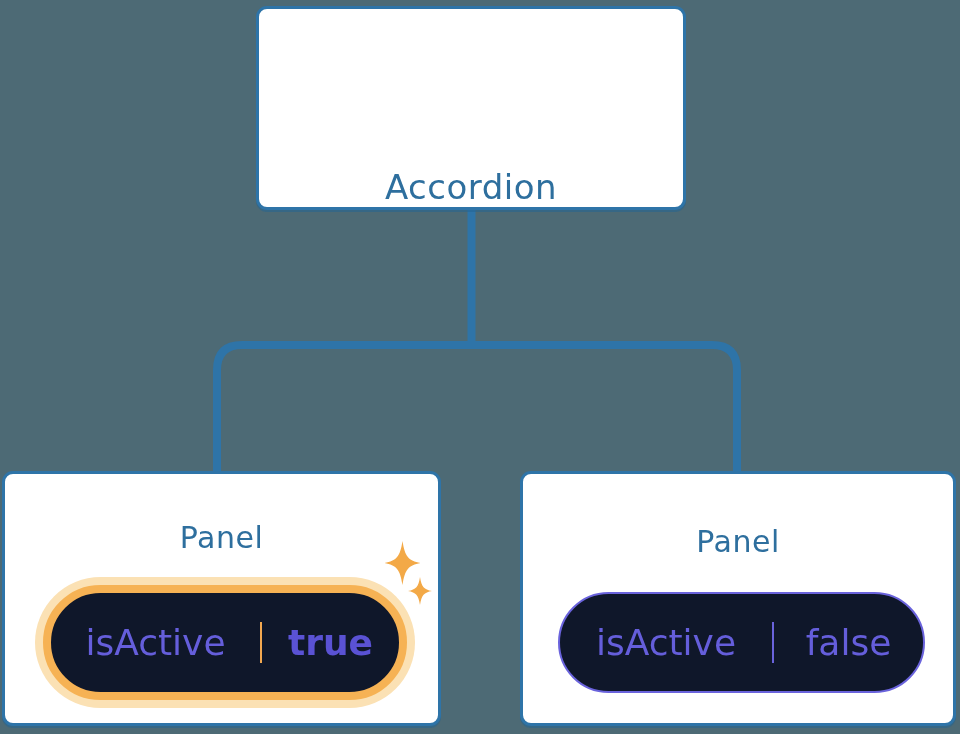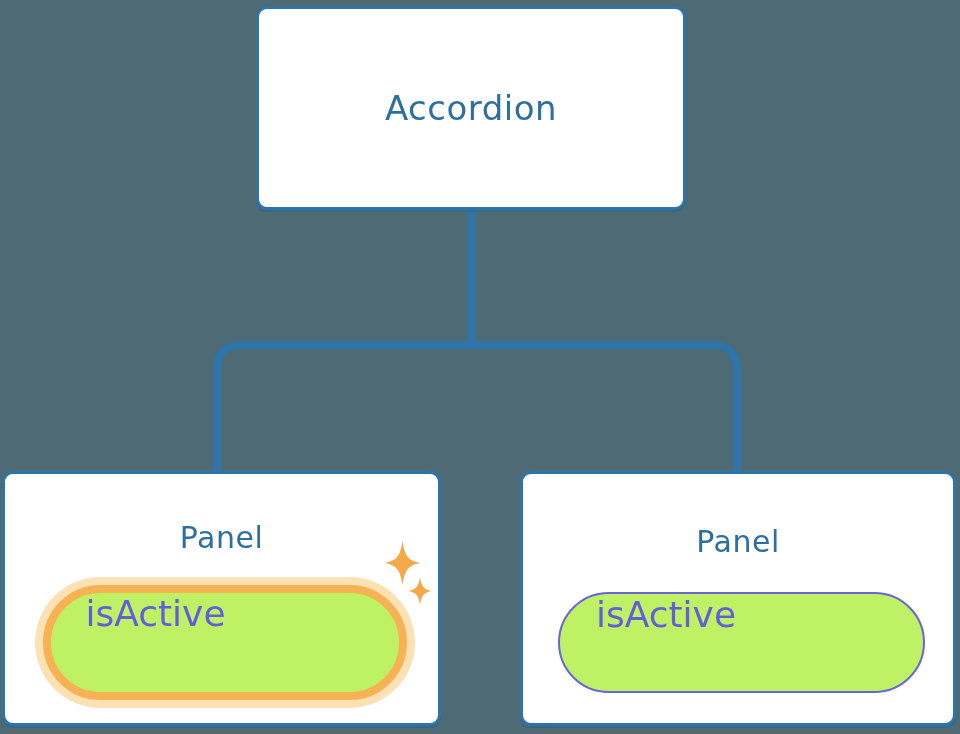--- a/index.html
+++ b/index.html
@@ -19,21 +19,21 @@
     position: absolute;
     background: #FFFFFF;
     border: 3px solid #2E74A8;
     border-radius: 11px;
     box-shadow: 0 2px 0 rgba(36, 100, 146, 0.55);
     box-sizing: border-box;
   }
   .root-node {
     left: 256px; top: 6px;
     width: 430px; height: 204px;
-    display: flex; align-items: center; justify-content: center;
+    display: flex; align-items: flex-end; justify-content: center;
   }
   .root-label {
     color: #2E6F9E;
     font-size: 34px;
     letter-spacing: 0.5px;
   }
   .panel-node-left  { left: 2px;   top: 471px; width: 439px; height: 255px; }
   .panel-node-right { left: 520px; top: 471px; width: 436px; height: 255px; }
   .panel-title {
     position: absolute;
@@ -41,24 +41,24 @@
     text-align: center;
     color: #2E6F9E;
     font-size: 30px;
     letter-spacing: 0.5px;
   }
   .panel-node-left  .panel-title { top: 46px; }
   .panel-node-right .panel-title { top: 50px; }
 
   .pill {
     position: absolute;
-    background: #bef264;
+    background: #0f172a;
     box-sizing: border-box;
     display: flex;
-    align-items: flex-start;
+    align-items: center;
   }
   .pill-active {
     left: 38px; top: 111px;
     width: 364px; height: 115px;
     border: 8px solid #F6B254;
     border-radius: 60px;
     box-shadow: 0 0 0 8px #FBE1B4;
   }
   .pill-inactive {
     left: 35px; top: 118px;
@@ -104,28 +104,34 @@
   <div class="node root-node">
     <span class="root-label">Accordion</span>
   </div>
 
   <div class="node panel-node-left">
     <div class="panel-title">Panel</div>
     <div class="pill pill-active">
       <div class="pill-cell cell-name">
         <span class="state-name">isActive</span>
       </div>
+      <div class="pill-cell cell-value">
+        <span class="state-value value-active">true</span>
+      </div>
     </div>
   </div>
 
   <div class="node panel-node-right">
     <div class="panel-title">Panel</div>
     <div class="pill pill-inactive">
       <div class="pill-cell cell-name">
         <span class="state-name">isActive</span>
+      </div>
+      <div class="pill-cell cell-value">
+        <span class="state-value value-inactive">false</span>
       </div>
     </div>
   </div>
 
   <svg class="sparkles" width="70" height="74" viewBox="0 0 70 74" aria-hidden="true">
     <path fill="#F3A947" d="M27.5 8 C30 24 33.5 27.5 45.5 30 C33.5 32.5 30 36 27.5 52 C25 36 21.5 32.5 9.5 30 C21.5 27.5 25 24 27.5 8 Z"></path>
     <path fill="#F3A947" d="M45 44 C46.6 54 49 56.5 57 58 C49 59.5 46.6 62 45 72 C43.4 62 41 59.5 33 58 C41 56.5 43.4 54 45 44 Z"></path>
   </svg>
 
 </div>

